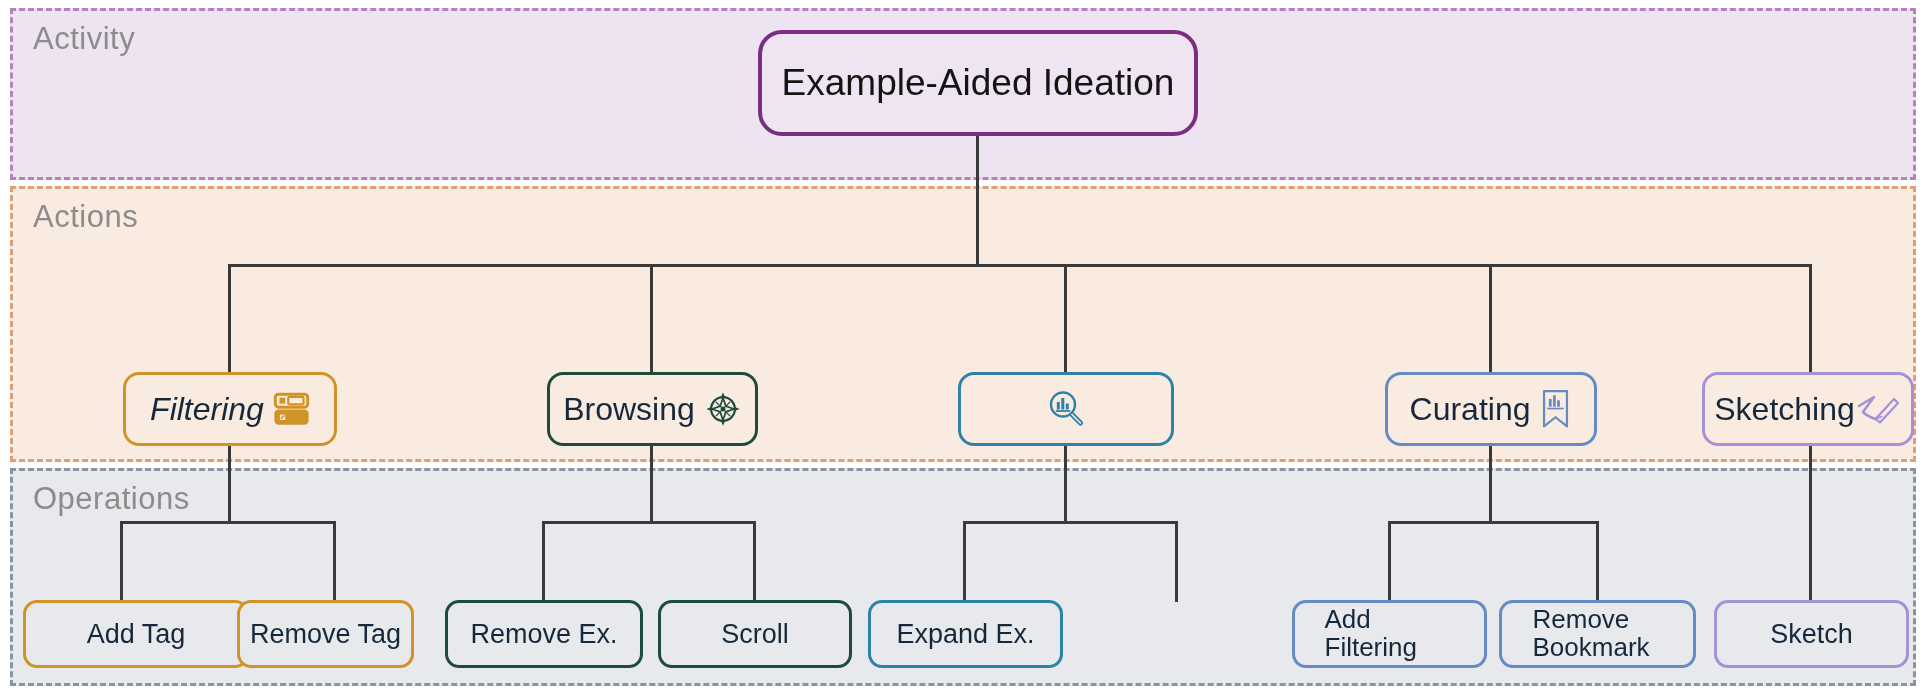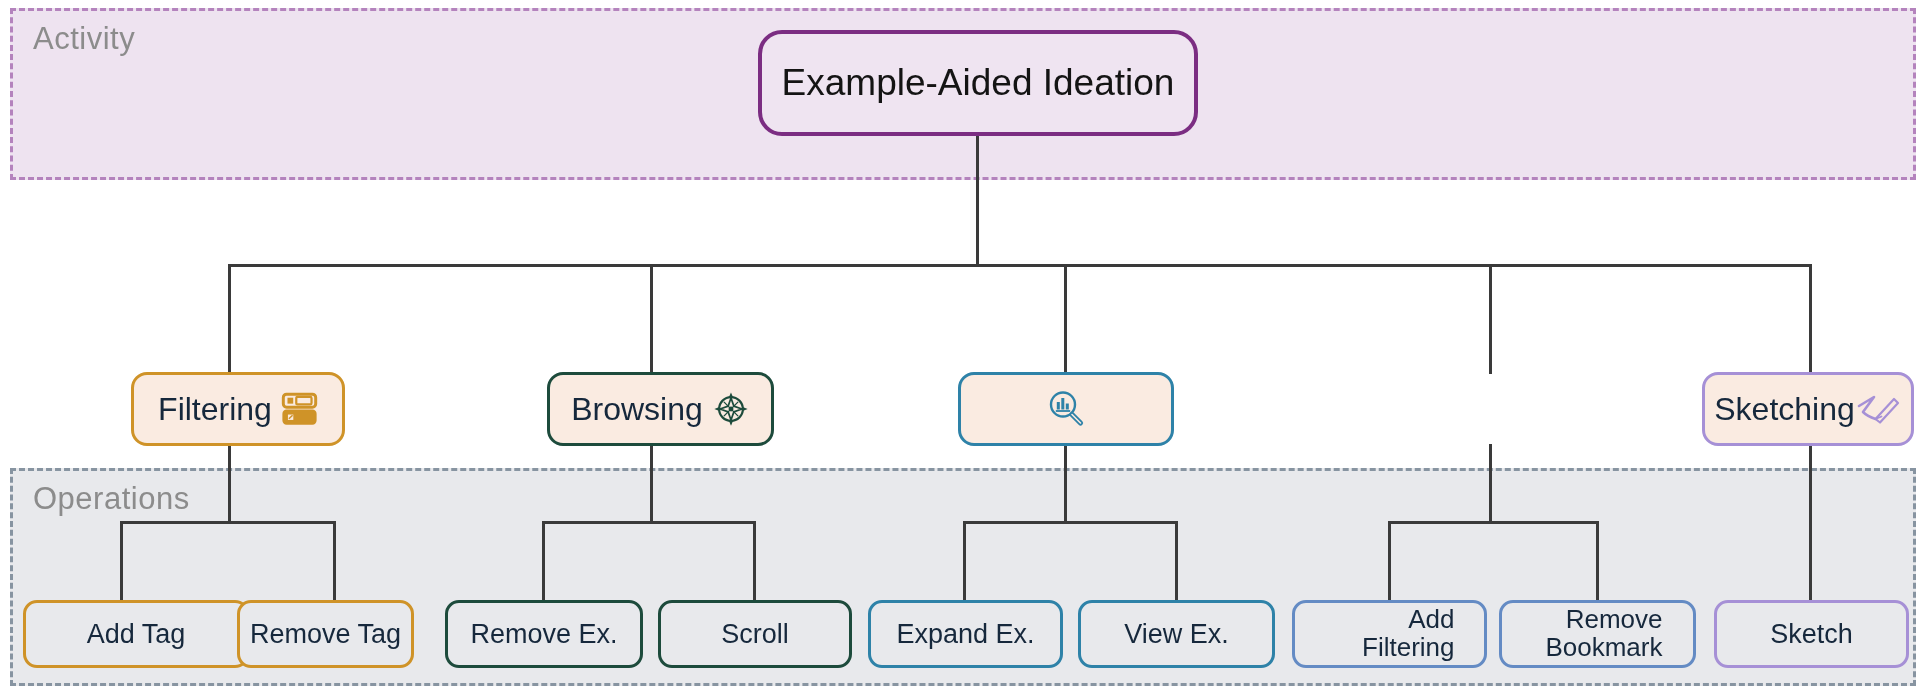--- a/index.html
+++ b/index.html
@@ -12,21 +12,21 @@
   .band{position:absolute;left:10px;width:1906px;box-sizing:border-box;border:3px dashed;}
   .band-activity{top:8px;height:172px;background:#eee3f0;border-color:#b483bd;}
   .band-actions{top:186px;height:276px;background:#faebe1;border-color:#dd9f76;}
   .band-operations{top:468px;height:218px;background:#e8e9ec;border-color:#8794a1;}
   .band-label{position:absolute;top:10px;left:20px;font-size:31px;color:#8c8c8c;letter-spacing:.5px;}
   
   .line{position:absolute;background:#3a3a3a;}
   
   .node{
     position:absolute;box-sizing:border-box;display:flex;align-items:center;justify-content:center;
-    color:#16283c;text-align:right;
+    color:#16283c;text-align:left;
   }
   .node-root{
     left:758px;top:30px;width:440px;height:106px;border:4px solid #7b2d82;border-radius:24px;
     background:#efe4f1;font-size:37px;color:#141414;
   }
   .node-action{
     top:372px;height:74px;border:3.5px solid;border-radius:16px;background:#faebe1;font-size:32px;
   }
   .node-op{
     top:600px;height:68px;border:3.5px solid;border-radius:14px;background:#e8e9ec;font-size:27px;
@@ -41,20 +41,23 @@
   .icon.tight{margin-left:1px;}
   svg{display:block;}
 </style>
 </head>
 <body>
 
 <div class="canvas">
 
   <div class="band band-activity">
     <div class="band-label">Activity</div>
+  </div>
+  <div class="band band-actions">
+    <div class="band-label">Actions</div>
   </div>
   <div class="band band-operations">
     <div class="band-label">Operations</div>
   </div>
 
   <div class="line" style="left:976px;top:135px;width:3px;height:131px;"></div>
   <div class="line" style="left:228px;top:264px;width:1584px;height:3px;"></div>
   <div class="line" style="left:228px;top:264px;width:3px;height:110px;"></div>
   <div class="line" style="left:650px;top:264px;width:3px;height:110px;"></div>
   <div class="line" style="left:1064px;top:264px;width:3px;height:110px;"></div>
@@ -80,35 +83,35 @@
   <div class="line" style="left:1388px;top:521px;width:211px;height:3px;"></div>
   <div class="line" style="left:1388px;top:521px;width:3px;height:81px;"></div>
   <div class="line" style="left:1596px;top:521px;width:3px;height:81px;"></div>
 
   <div class="line" style="left:1809px;top:444px;width:3px;height:158px;"></div>
 
   <div class="node node-root">
     <span>Example-Aided Ideation</span>
   </div>
 
-  <div class="node node-action gold" style="left:131px;width:214px;">
+  <div class="node node-action gold" style="left:123px;width:214px;font-style:italic;">
     <span>Filtering</span>
     <span class="icon">
       <svg width="37" height="34" viewBox="0 0 40 36">
         <rect x="2.5" y="2" width="35" height="14" rx="3.5" fill="none" stroke="#cf9328" stroke-width="3.2"></rect>
         <rect x="7" y="5.8" width="6.2" height="6.4" fill="#cf9328"></rect>
         <rect x="16.5" y="5" width="16.5" height="8" rx="1.5" fill="none" stroke="#cf9328" stroke-width="2.4"></rect>
         <rect x="2.5" y="19.5" width="35" height="14.5" rx="3.5" fill="#cf9328" stroke="#cf9328" stroke-width="2"></rect>
         <rect x="7.5" y="24" width="5.8" height="5.8" fill="#faebe1"></rect>
         <path d="M8.5 28.5 L12.5 24.8" stroke="#cf9328" stroke-width="1.6"></path>
       </svg>
     </span>
   </div>
 
-  <div class="node node-action green" style="left:547px;width:227px;">
+  <div class="node node-action green" style="left:547px;width:211px;">
     <span>Browsing</span>
     <span class="icon">
       <svg width="38" height="38" viewBox="0 0 40 40">
         <circle cx="20" cy="20" r="12.5" fill="none" stroke="#1d4b3c" stroke-width="2.3"></circle>
         <path d="M20 2.5 L17.8 7.6 L22.2 7.6 Z" fill="#1d4b3c"></path>
         <path d="M20 37.5 L17.8 32.4 L22.2 32.4 Z" fill="#1d4b3c"></path>
         <path d="M2.5 20 L7.6 17.8 L7.6 22.2 Z" fill="#1d4b3c"></path>
         <path d="M37.5 20 L32.4 17.8 L32.4 22.2 Z" fill="#1d4b3c"></path>
         <path d="M20 8.5 L23 17 L31.5 20 L23 23 L20 31.5 L17 23 L8.5 20 L17 17 Z" fill="none" stroke="#1d4b3c" stroke-width="1.8" stroke-linejoin="round"></path>
         <path d="M12.5 12.5 L27.5 27.5 M27.5 12.5 L12.5 27.5" stroke="#1d4b3c" stroke-width="1.4"></path>
@@ -124,20 +127,32 @@
         <rect x="9.8" y="13" width="3" height="7.5" fill="#2e82a8"></rect>
         <rect x="14.3" y="9" width="3" height="11.5" fill="#2e82a8"></rect>
         <rect x="18.8" y="14.5" width="3" height="6" fill="#2e82a8"></rect>
         <path d="M8.8 22 L23.2 22" stroke="#2e82a8" stroke-width="1.8"></path>
         <path d="M25 25.5 L33.5 34" stroke="#2e82a8" stroke-width="5.2" stroke-linecap="round"></path>
         <path d="M25 25.5 L33.5 34" stroke="#faebe1" stroke-width="1.6" stroke-linecap="round"></path>
       </svg>
     </span>
   </div>
 
+  <div class="node node-action blue" style="left:1385px;width:212px;">
+    <span>Curating</span>
+    <span class="icon">
+      <svg width="33" height="42" viewBox="0 0 36 44">
+        <path d="M5.5 2.5 H30.5 V41 L18 31 L5.5 41 Z" fill="none" stroke="#648bc4" stroke-width="2.4" stroke-linejoin="round"></path>
+        <rect x="10.8" y="11" width="3" height="8.5" fill="#648bc4"></rect>
+        <rect x="15.3" y="7" width="3" height="12.5" fill="#648bc4"></rect>
+        <rect x="19.8" y="12.5" width="3" height="7" fill="#648bc4"></rect>
+        <path d="M9 21.5 L27 21.5" stroke="#648bc4" stroke-width="1.8"></path>
+      </svg>
+    </span>
+  </div>
 
   <div class="node node-action purple" style="left:1702px;width:212px;">
     <span>Sketching</span>
     <span class="icon tight">
       <svg width="46" height="40" viewBox="0 0 46 40">
         <path d="M3 17 L18 8 L7 23 C11 27 15 28.5 19.5 30" fill="none" stroke="#a690d6" stroke-width="2.6" stroke-linecap="round" stroke-linejoin="round"></path>
         <path d="M19.5 30 L38 10 L42 14 L24 33.5 Z" fill="none" stroke="#a690d6" stroke-width="2.2" stroke-linejoin="round"></path>
         <path d="M19.5 30 L25.5 27.5" stroke="#a690d6" stroke-width="1.8" stroke-linecap="round"></path>
       </svg>
     </span>
@@ -151,23 +166,20 @@
   </div>
   <div class="node node-op green" style="left:445px;width:198px;">
     <span>Remove Ex.</span>
   </div>
   <div class="node node-op green" style="left:658px;width:194px;">
     <span>Scroll</span>
   </div>
   <div class="node node-op teal" style="left:868px;width:195px;">
     <span>Expand Ex.</span>
   </div>
-  <div class="node node-op teal" style="left:1078px;width:197px;">
-    <span>View Ex.</span>
-  </div>
   <div class="node node-op blue twoline" style="left:1292px;width:195px;">
     <span style="display:inline-block;max-width:130px;">Add Filtering</span>
   </div>
   <div class="node node-op blue twoline" style="left:1499px;width:197px;">
     <span style="display:inline-block;max-width:130px;">Remove Bookmark</span>
   </div>
   <div class="node node-op purple" style="left:1714px;width:195px;">
     <span>Sketch</span>
   </div>
 

